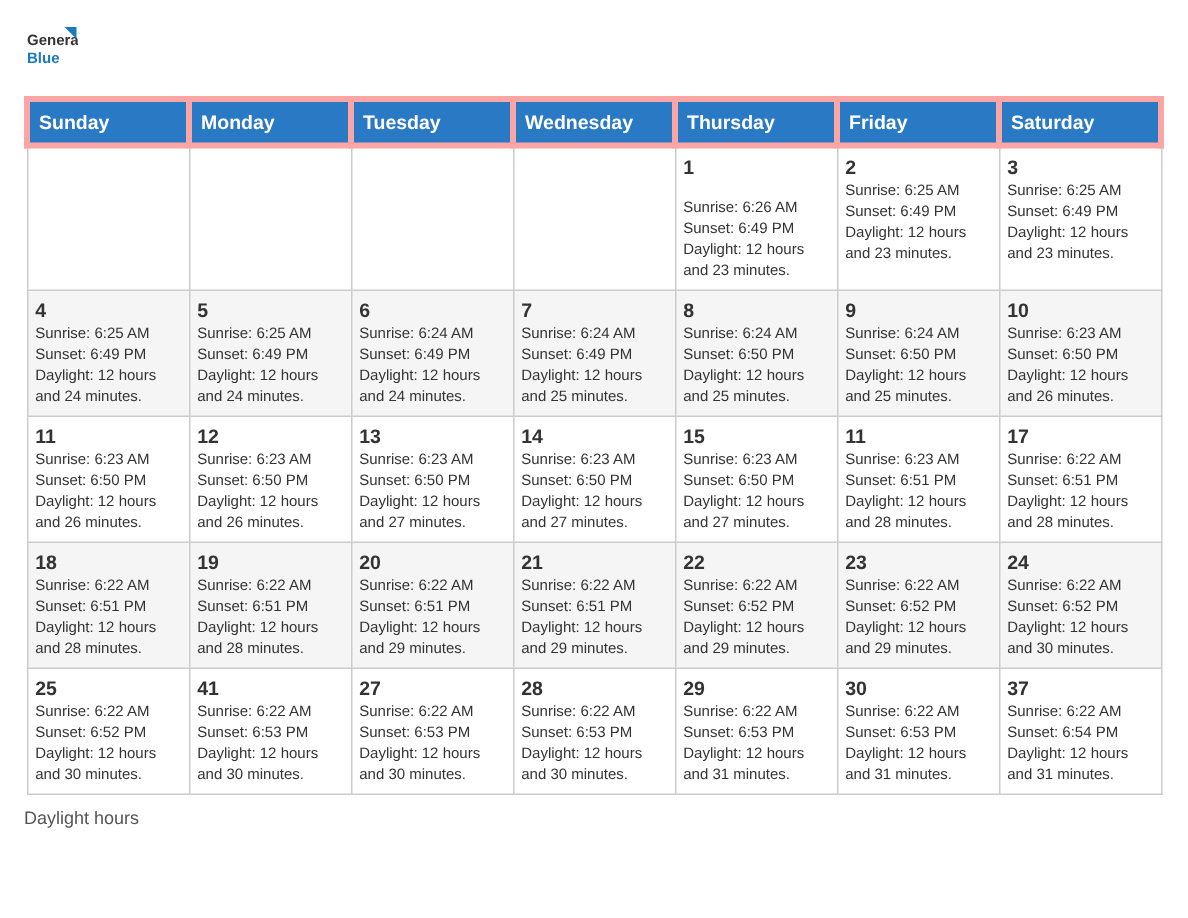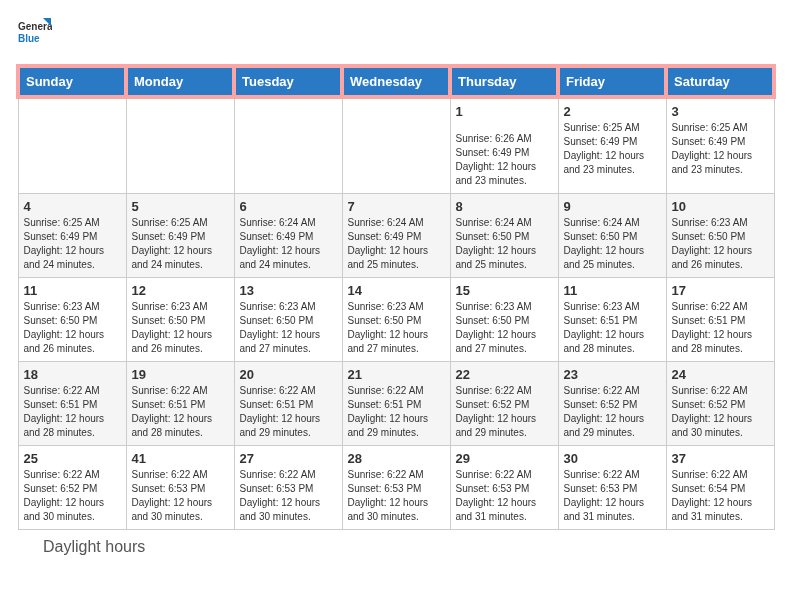--- a/index.html
+++ b/index.html
@@ -68,23 +68,22 @@
     .day-info {
       font-size: 10px;
       color: #333;
       line-height: 1.4;
     }
     .empty-cell {
       background: #fff !important;
     }
     .footer-note {
       margin-top: 8px;
-      font-size: 16px;
+      font-size: 12px;
       color: #555;
-      margin-left: 27px;
     }
   </style>
 </head>
 <body>
 
 <div class="header-area">
   <div class="logo">
     <svg width="36" height="36" viewBox="0 0 36 36">
       <rect x="0" y="0" width="36" height="36" fill="white"></rect>
       <text x="2" y="14" font-family="Arial" font-size="10" font-weight="bold" fill="#333">General</text>

